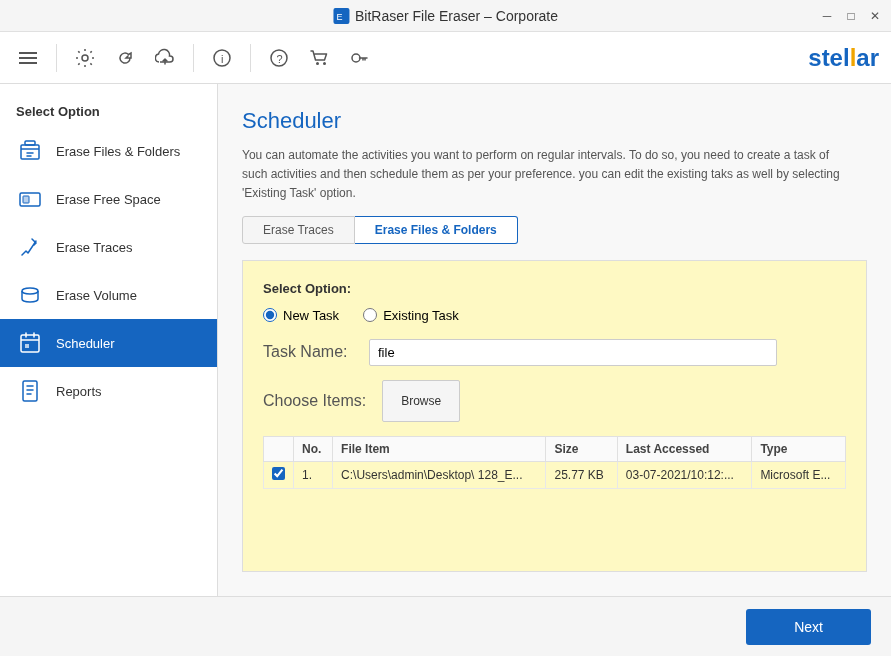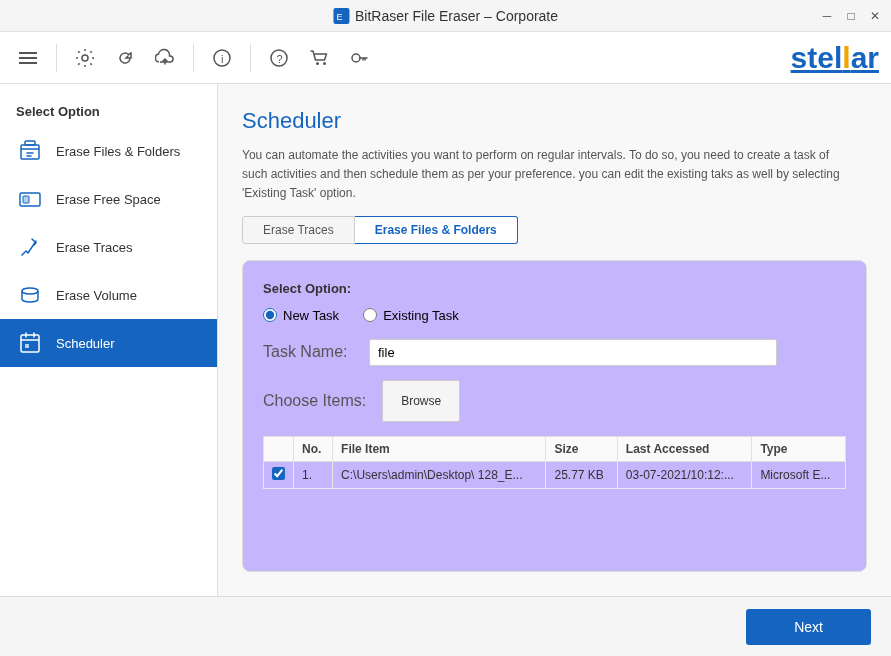--- a/index.html
+++ b/index.html
@@ -161,23 +161,23 @@
     .tab-btn:last-child { border-radius: 0 3px 3px 0; border-left: none; }
     .tab-btn.active {
       background: white;
       border-color: #1565c0;
       color: #1565c0;
       font-weight: 600;
     }
 
     
     .scheduler-panel {
-      background: #c4b5fd;
+      background: #fef9c3;
       border: 1px solid #ddd;
-      border-radius: 8px;
+      border-radius: 0;
       padding: 20px;
       flex: 1;
     }
 
     .select-option-title {
       font-size: 13px;
       font-weight: 600;
       color: #333;
       margin-bottom: 12px;
     }
@@ -346,21 +346,21 @@
         <circle cx="8.5" cy="15.5" r="1.5" fill="#555"></circle>
         <circle cx="15.5" cy="15.5" r="1.5" fill="#555"></circle>
       </svg>
   </div>
   <div class="toolbar-icon">
     <svg width="20" height="20" viewBox="0 0 20 20">
         <circle cx="7" cy="10" r="4" fill="none" stroke="#555" stroke-width="1.5"></circle>
         <path d="M10.5 10H18M16 10v2M14 10v2" stroke="#555" stroke-width="1.5" stroke-linecap="round"></path>
       </svg>
   </div>
-  <div class="toolbar-brand" style="margin-left:auto;font-size:30px;font-weight:bold;text-decoration:underline;">
+  <div class="toolbar-brand" style="margin-left:auto;font-size:24px;font-weight:bold;">
     <span style="color:#1565c0;">stel</span><span style="color:#f0a500;font-weight:900;">l</span><span style="color:#1565c0;">ar</span>
   </div>
 </div>
 
 <div class="main-layout">
 
   <div class="sidebar">
     <div class="sidebar-section-title">Select Option</div>
 
     <div class="sidebar-item">
@@ -411,20 +411,29 @@
         <svg width="24" height="24" viewBox="0 0 24 24">
             <rect x="3" y="4" width="18" height="17" rx="1.5" fill="none" stroke="white" stroke-width="1.5"></rect>
             <path d="M3 9h18" stroke="white" stroke-width="1.5"></path>
             <path d="M8 2v4M16 2v4" stroke="white" stroke-width="1.5" stroke-linecap="round"></path>
             <path d="M7 13h4v4H7z" fill="white" opacity="0.7"></path>
           </svg>
       </div>
       <span>Scheduler</span>
     </div>
 
+    <div class="sidebar-item">
+      <div class="item-icon">
+        <svg width="24" height="24" viewBox="0 0 24 24">
+            <rect x="5" y="2" width="14" height="20" rx="1.5" fill="none" stroke="#1565c0" stroke-width="1.5"></rect>
+            <path d="M9 7h6M9 11h6M9 15h4" stroke="#1565c0" stroke-width="1.5" stroke-linecap="round"></path>
+          </svg>
+      </div>
+      <span>Reports</span>
+    </div>
   </div>
 
   <div class="content">
     <h1 class="page-title">Scheduler</h1>
     <p class="page-description">You can automate the activities you want to perform on regular intervals. To do so, you need to create a task of such activities and then schedule them as per your preference. you can edit the existing taks as well by selecting 'Existing Task' option.</p>
 
     <div class="tab-bar">
       <button class="tab-btn">Erase Traces</button>
       <button class="tab-btn active">Erase Files &amp; Folders</button>
     </div>

